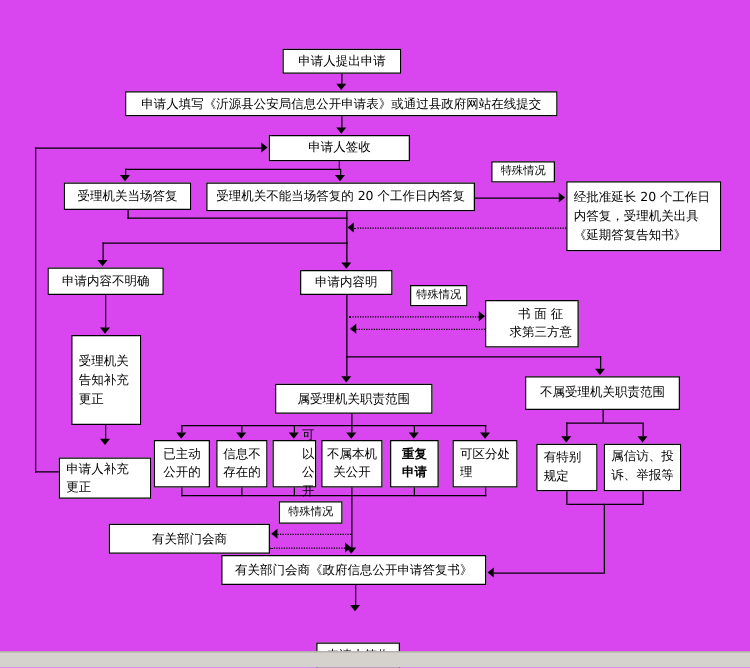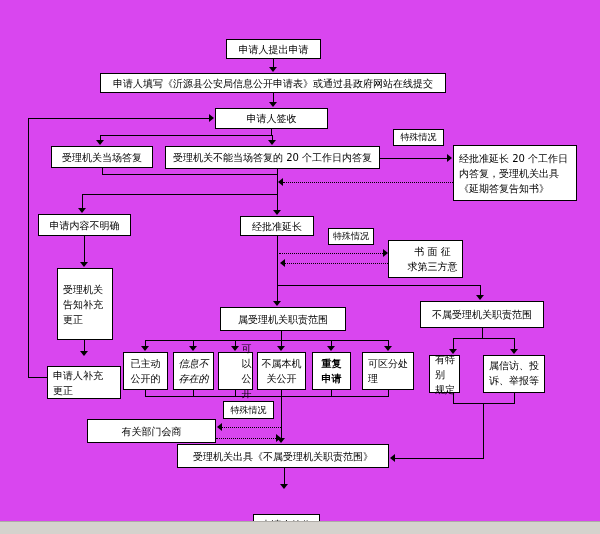--- a/index.html
+++ b/index.html
@@ -33,45 +33,45 @@
   <div class="node small" style="left:393px;top:129px;width:51px;height:17px;">特殊情况</div>
   <div class="node left" style="left:453px;top:145px;width:124px;height:56px;">经批准延长 20 个工作日
 内答复，受理机关出具
 《延期答复告知书》</div>
   <div class="node" style="left:38px;top:214px;width:93px;height:22px;">申请内容不明确</div>
   <div class="node left" style="left:57px;top:268px;width:56px;height:72px;">受理机关
 告知补充
 更正</div>
   <div class="node left" style="left:47px;top:366px;width:74px;height:33px;">申请人补充
 更正</div>
-  <div class="node" style="left:240px;top:216px;width:74px;height:20px;">经批准延长</div>
+  <div class="node" style="left:240px;top:216px;width:74px;height:20px;">申请内容明</div>
   <div class="node small" style="left:328px;top:228px;width:46px;height:17px;">特殊情况</div>
   <div class="node" style="left:388px;top:240px;width:75px;height:38px;padding-left:16px;">书 面 征
 求第三方意</div>
   <div class="node" style="left:220px;top:307px;width:126px;height:24px;">属受理机关职责范围</div>
   <div class="node" style="left:420px;top:301px;width:124px;height:27px;">不属受理机关职责范围</div>
   <div class="node" style="left:123px;top:352px;width:45px;height:38px;">已主动
 公开的</div>
-  <div class="node" style="left:173px;top:352px;width:41px;height:38px;font-style:italic;">信息不
+  <div class="node" style="left:173px;top:352px;width:41px;height:38px;">信息不
 存在的</div>
   <div class="node" style="left:218px;top:352px;width:35px;height:38px;padding-left:24px;">可以
 公开</div>
   <div class="node" style="left:257px;top:352px;width:49px;height:38px;">不属本机
 关公开</div>
   <div class="node" style="left:312px;top:352px;width:39px;height:38px;font-weight:bold;">重复
 申请</div>
   <div class="node left" style="left:362px;top:352px;width:52px;height:38px;">可区分处
 理</div>
-  <div class="node left" style="left:429px;top:355px;width:31px;height:38px;">有特别
+  <div class="node left" style="left:429px;top:355px;width:49px;height:38px;">有特别
 规定</div>
   <div class="node" style="left:483px;top:355px;width:62px;height:38px;font-family:Liberation Mono, monospace;">属信访、投
 诉、举报等</div>
   <div class="node small" style="left:223px;top:401px;width:51px;height:18px;">特殊情况</div>
   <div class="node" style="left:87px;top:419px;width:129px;height:24px;">有关部门会商</div>
-  <div class="node" style="left:177px;top:444px;width:212px;height:24px;">受理机关出具《不属受理机关职责范围》</div>
+  <div class="node" style="left:177px;top:444px;width:212px;height:24px;">有关部门会商《政府信息公开申请答复书》</div>
   <div class="node" style="left:253px;top:514px;width:67px;height:21px;">申请人签收</div>
 
   <div class="ln" style="left:273px;top:59px;width:1px;height:9px;"></div>
   <div class="ln" style="left:273px;top:93px;width:1px;height:10px;"></div>
   <div class="ln" style="left:271px;top:129px;width:1px;height:6px;"></div>
   <div class="ln" style="left:100px;top:135px;width:172px;height:1px;"></div>
   <div class="ln" style="left:100px;top:135px;width:1px;height:6px;"></div>
   <div class="ln" style="left:272px;top:135px;width:1px;height:6px;"></div>
   <div class="ln" style="left:380px;top:158px;width:67px;height:1px;"></div>
   <div class="ln" style="left:102px;top:168px;width:1px;height:7px;"></div>

